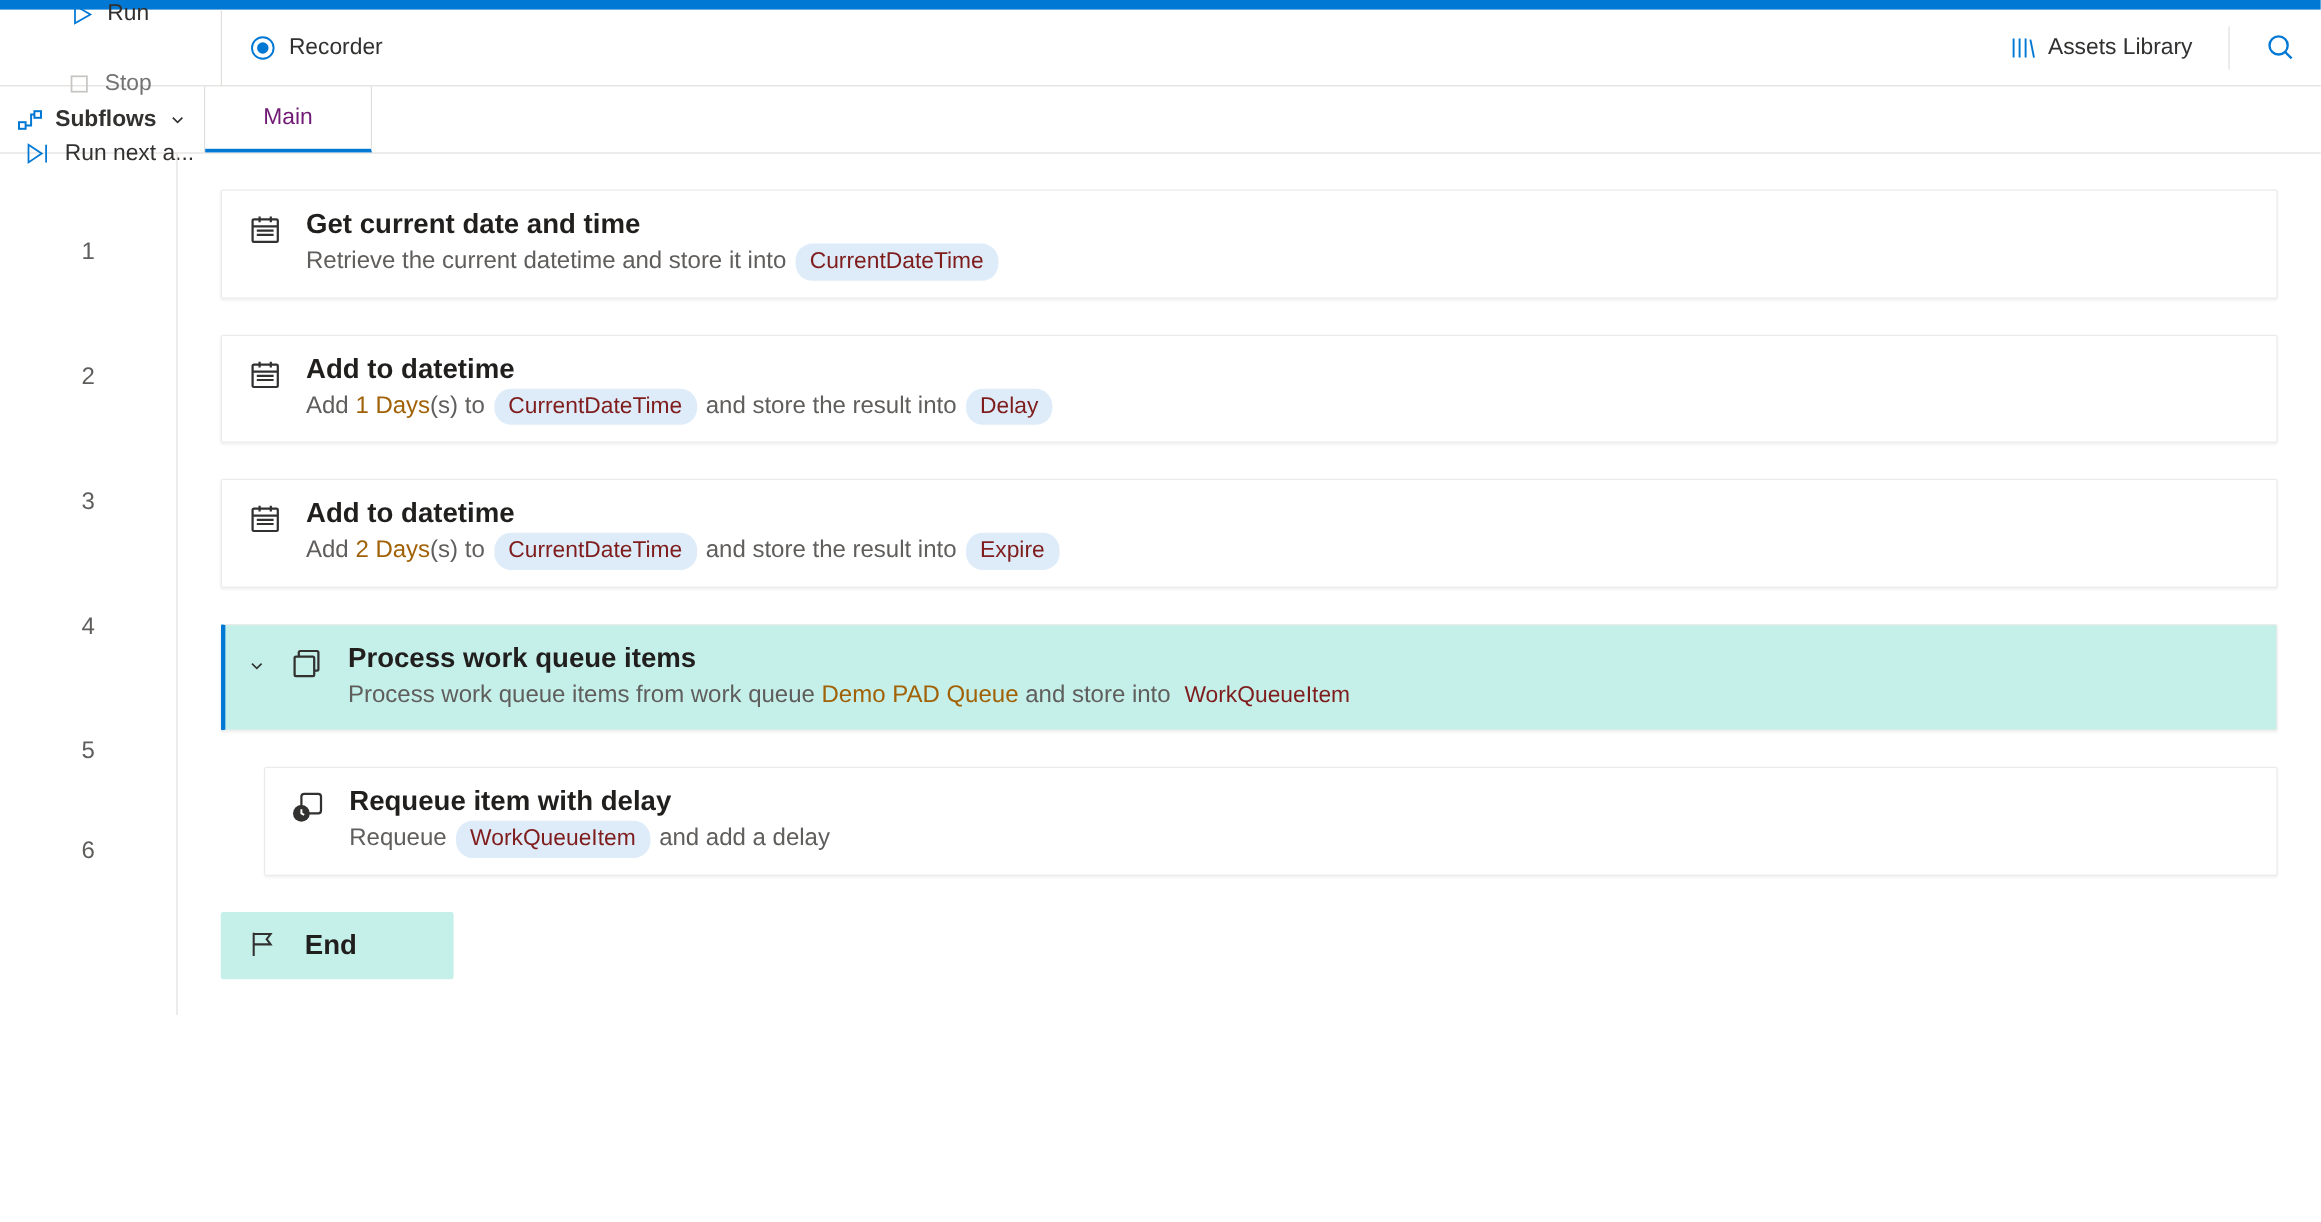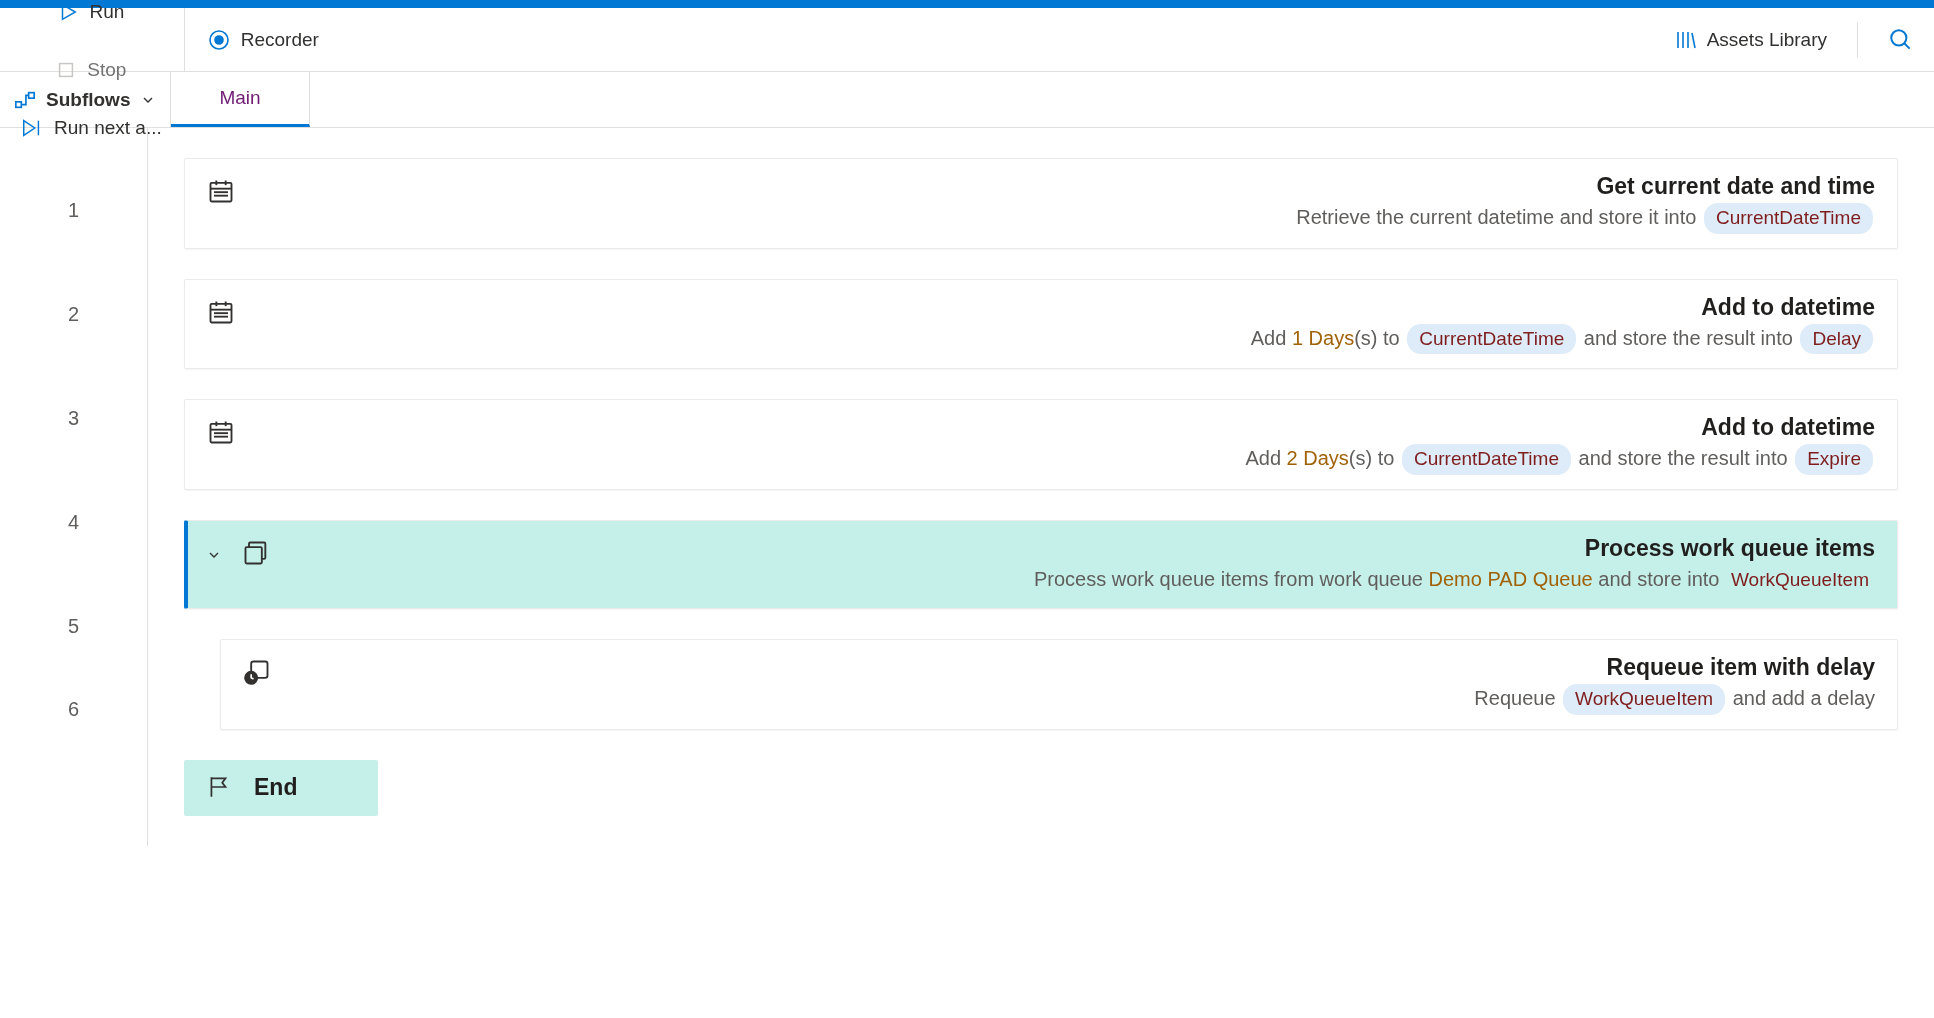--- a/index.html
+++ b/index.html
@@ -136,21 +136,21 @@
       width: 28px;
       height: 28px;
       margin-top: 4px;
       color: #323130;
     }
     .chevron {
       flex-shrink: 0;
       margin-top: 12px;
       cursor: pointer;
     }
-    .step-body { flex: 1; text-align: right; }
+    .step-body { flex: 1; }
     .step-title {
       font-size: 23px;
       font-weight: 600;
       color: #201f1e;
       margin-bottom: 2px;
     }
     .step-desc {
       font-size: 20px;
       color: #605e5c;
       line-height: 1.5;

